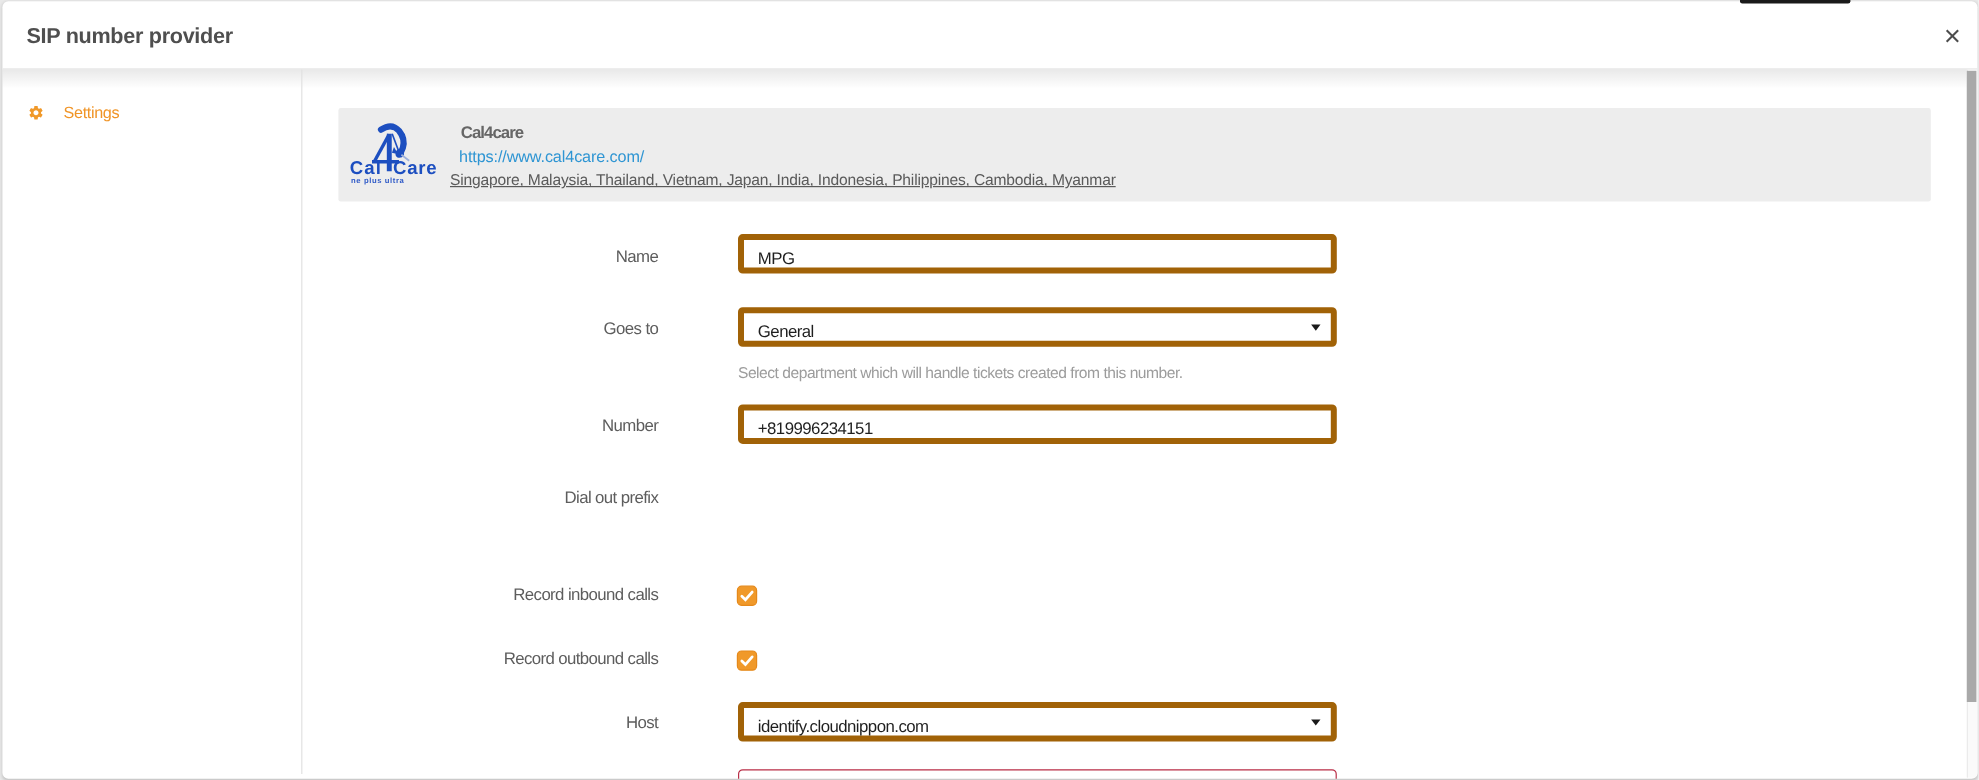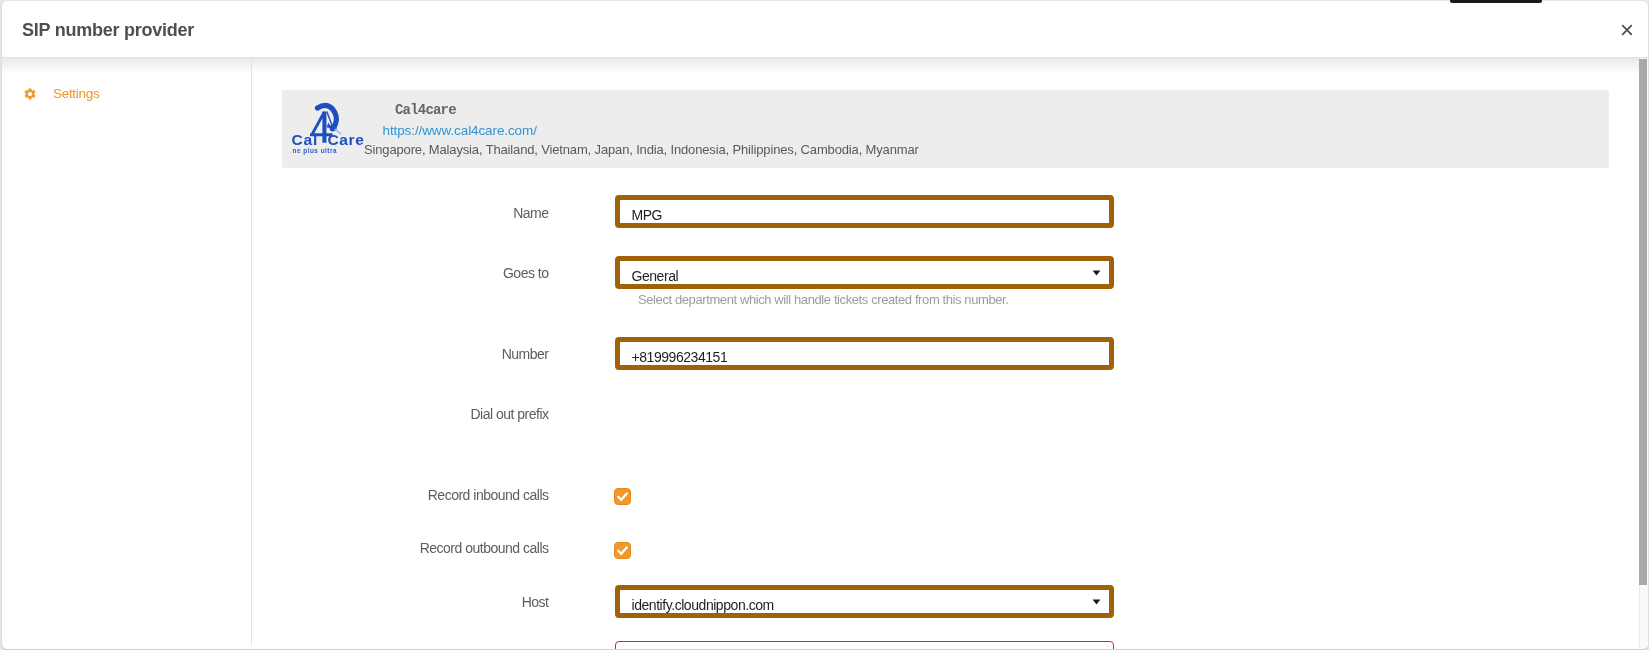--- a/index.html
+++ b/index.html
@@ -13,23 +13,23 @@
   background:linear-gradient(rgba(0,0,0,0.085),rgba(0,0,0,0));}
 #title{left:20px;top:21px;font-size:18px;font-weight:bold;color:#4f4f4f;letter-spacing:-0.25px;line-height:17px;}
 #closex{left:1619px;top:22.8px;width:12px;height:12px;}
 #blackbar{position:absolute;left:1450px;top:0;width:92px;height:2.5px;background:#1a1a1a;
   border-radius:0 0 2px 2px;z-index:20;}
 #sidebarline{left:249px;top:57px;width:1px;height:587px;background:#e2e2e2;}
 #gear{left:21px;top:86px;width:14px;height:14px;}
 #settingstxt{left:51px;top:85px;font-size:13.5px;color:#f09426;letter-spacing:-0.3px;}
 #banner{left:280px;top:88.5px;width:1327px;height:78px;background:#ededed;border-radius:2px;}
 #logo{left:286px;top:97px;width:84px;height:60px;}
-#bname{left:393px;top:100.8px;font-size:14px;font-weight:bold;color:#666;letter-spacing:-0.8px;line-height:16px;font-family:Liberation Mono, monospace;}
+#bname{left:382px;top:100.8px;font-size:14px;font-weight:bold;color:#666;letter-spacing:-0.8px;line-height:16px;}
 #blink{left:380.5px;top:122px;font-size:13.5px;color:#2e95d3;letter-spacing:-0.1px;line-height:15px;}
-#bcountries{left:362px;top:141.3px;font-size:13px;color:#5a5a5a;letter-spacing:-0.15px;line-height:15px;}
+#bcountries{left:373px;top:141.3px;font-size:13px;color:#5a5a5a;letter-spacing:-0.15px;line-height:15px;text-decoration:underline;}
 .flabel{width:248px;text-align:right;font-size:14px;color:#5d5d5d;left:298.5px;
   letter-spacing:-0.5px;line-height:16px;}
 .input{left:612.5px;width:499.5px;height:33px;border:5px solid #a16207;border-radius:4px;
   background:#fff;font-size:14px;color:#1f1f1f;line-height:31px;padding-left:12px;
   box-sizing:border-box;letter-spacing:-0.45px;}
 .helper{left:613px;font-size:13px;color:#9c9c9c;letter-spacing:-0.4px;line-height:15px;}
 .caret{width:9px;height:6px;}
 .checkbox{left:611.8px;width:17px;height:17px;background:#f0992a;border:1px solid #e5891b;
   border-radius:4px;box-sizing:border-box;}
 #redinput{left:612.5px;top:640px;width:499.5px;height:20px;border:1.5px solid #b92e47;border-radius:4px;box-sizing:border-box;}
@@ -71,21 +71,21 @@
     <div class="abs" id="bcountries">Singapore, Malaysia, Thailand, Vietnam, Japan, India, Indonesia, Philippines, Cambodia, Myanmar</div>
 
     <div class="abs flabel" style="top:203.7px;">Name</div>
     <div class="abs input" style="top:194px;">MPG</div>
 
     <div class="abs flabel" style="top:263.5px;">Goes to</div>
     <div class="abs input" style="top:254.5px;">General</div>
     <svg class="abs caret" style="left:1089.9px;top:269px;" viewBox="0 0 9 6">
       <path d="M0.6 0.5 L8.4 0.5 L4.5 5.6 Z" fill="#1a1a1a"></path>
     </svg>
-    <div class="abs helper" style="top:291px;margin-left:23px;">Select department which will handle tickets created from this number.</div>
+    <div class="abs helper" style="top:302px;">Select department which will handle tickets created from this number.</div>
 
     <div class="abs flabel" style="top:344.5px;">Number</div>
     <div class="abs input" style="top:336px;">+819996234151</div>
 
     <div class="abs flabel" style="top:404.5px;">Dial out prefix</div>
 
     <div class="abs flabel" style="top:486px;">Record inbound calls</div>
     <div class="abs checkbox" style="top:486.8px;">
       <svg width="15" height="15" viewBox="0 0 15 15" style="position:absolute;left:0;top:0;">
         <path d="M3.2 7.8 L6.2 10.8 L11.8 4.4" stroke="#fff" stroke-width="2.3" fill="none" stroke-linecap="round"></path>

